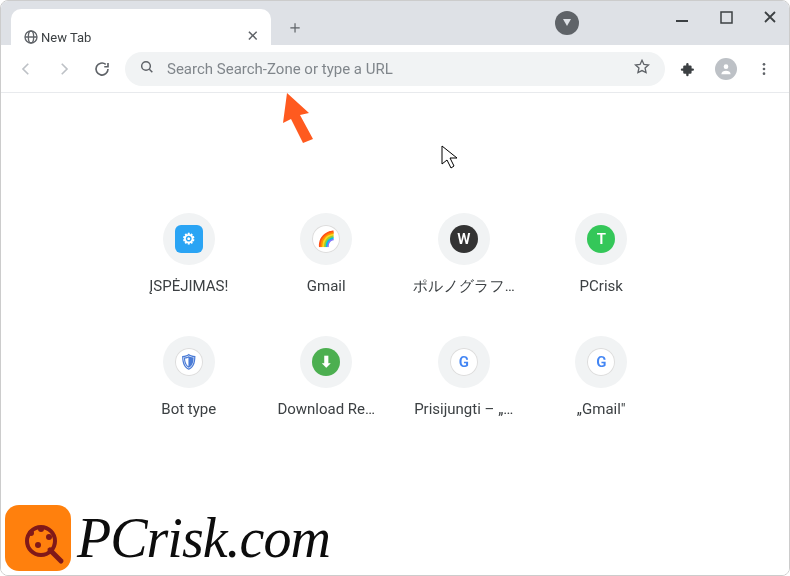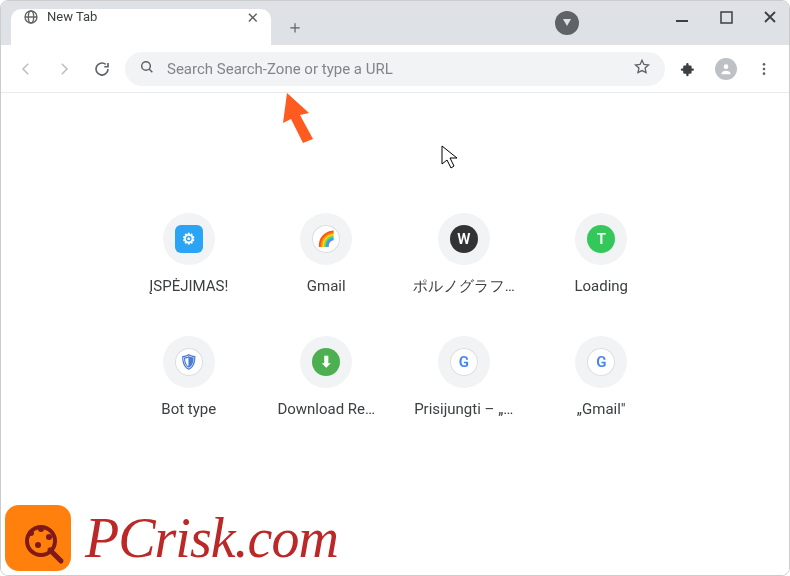--- a/index.html
+++ b/index.html
@@ -21,23 +21,23 @@
     position: relative;
   }
   .tab {
     margin-left: 10px;
     margin-top: 8px;
     height: 36px;
     width: 260px;
     background: #fff;
     border-radius: 10px 10px 0 0;
     display: flex;
-    align-items: flex-start;
+    align-items: flex-end;
     padding: 0 12px;
-    gap: 8px;
+    gap: 2px;
     font-size: 13px;
     color: #3c4043;
   }
   .tab .favicon { width: 16px; height: 16px; }
   .tab .tab-title { flex: 1; }
   .tab .close { color: #5f6368; font-size: 15px; cursor: pointer; }
   .newtab-btn {
     width: 28px; height: 28px;
     margin-left: 10px; margin-bottom: 4px;
     display: flex; align-items: center; justify-content: center;
@@ -154,25 +154,25 @@
   .cursor-anno {
     position: absolute;
     left: 440px; top: 144px;
     pointer-events: none;
   }
   
   .watermark {
     position: absolute;
     left: 4px; bottom: 4px;
     display: flex; align-items: center;
-    gap: 14px;
+    gap: 6px;
     font-family: Georgia, "Times New Roman", serif;
     font-style: italic;
     font-size: 56px;
-    color: #b91c1c;
+    color: #000000;
     letter-spacing: -1px;
     opacity: 0.95;
     pointer-events: none;
   }
   .wm-badge {
     width: 66px; height: 66px; border-radius: 14px;
     background: #ff7a00;
     display:flex; align-items:center; justify-content:center;
     position: relative;
   }
@@ -287,21 +287,21 @@
       <div class="shortcut">
         <div class="sc-circle">
           <div class="sc-inner" style="background: rgb(51, 51, 51); color: rgb(255, 255, 255); border-radius: 50%;">W</div>
         </div>
         <div class="sc-label">ポルノグラフ…</div>
       </div>
       <div class="shortcut">
         <div class="sc-circle">
           <div class="sc-inner" style="background: rgb(52, 199, 89); color: rgb(255, 255, 255); border-radius: 50%;">T</div>
         </div>
-        <div class="sc-label">Loading</div>
+        <div class="sc-label">PCrisk</div>
       </div>
       <div class="shortcut">
         <div class="sc-circle">
           <div class="sc-inner" style="background: rgb(255, 255, 255); color: rgb(74, 123, 214); border-radius: 50%; box-shadow: rgb(221, 221, 221) 0px 0px 0px 1px inset;">🛡</div>
         </div>
         <div class="sc-label">Bot type</div>
       </div>
       <div class="shortcut">
         <div class="sc-circle">
           <div class="sc-inner" style="background: rgb(76, 175, 80); color: rgb(255, 255, 255); border-radius: 50%;">⬇</div>

